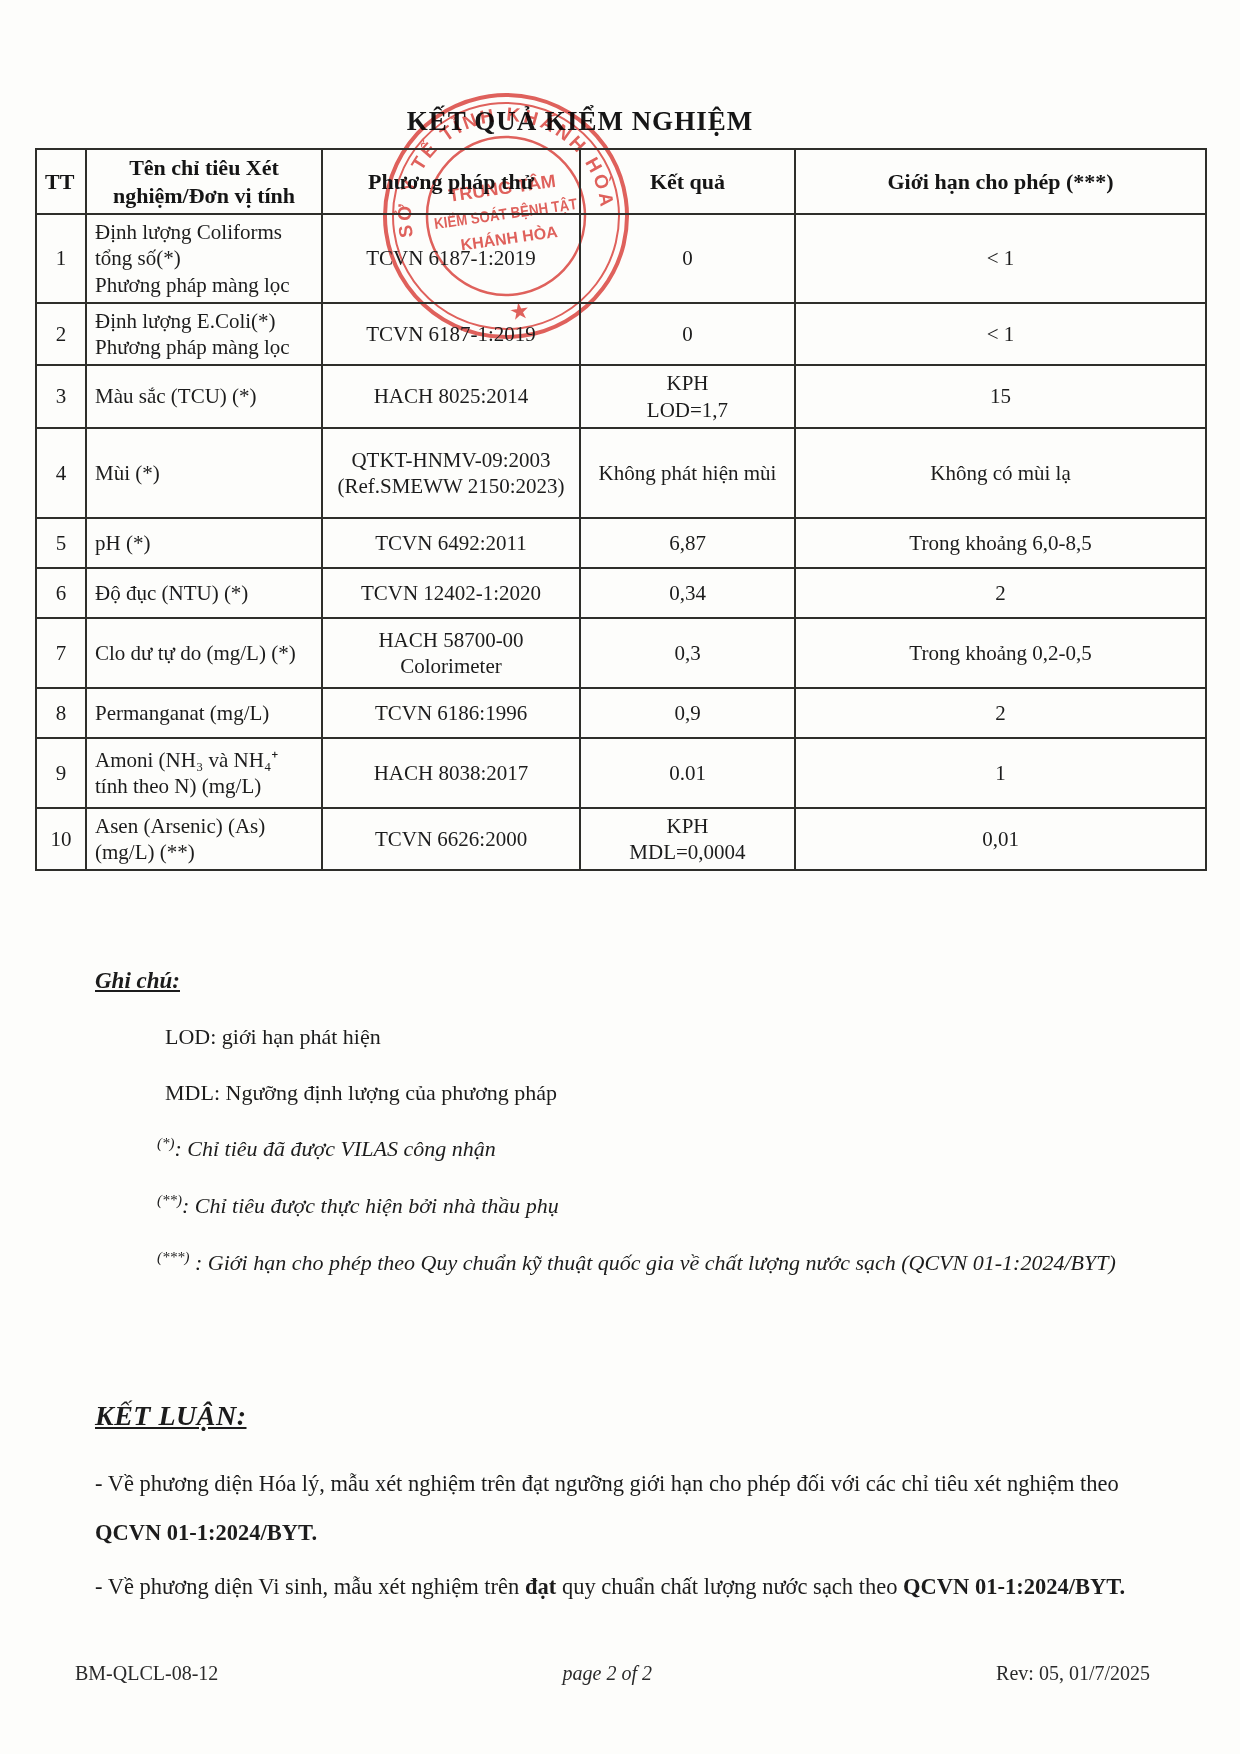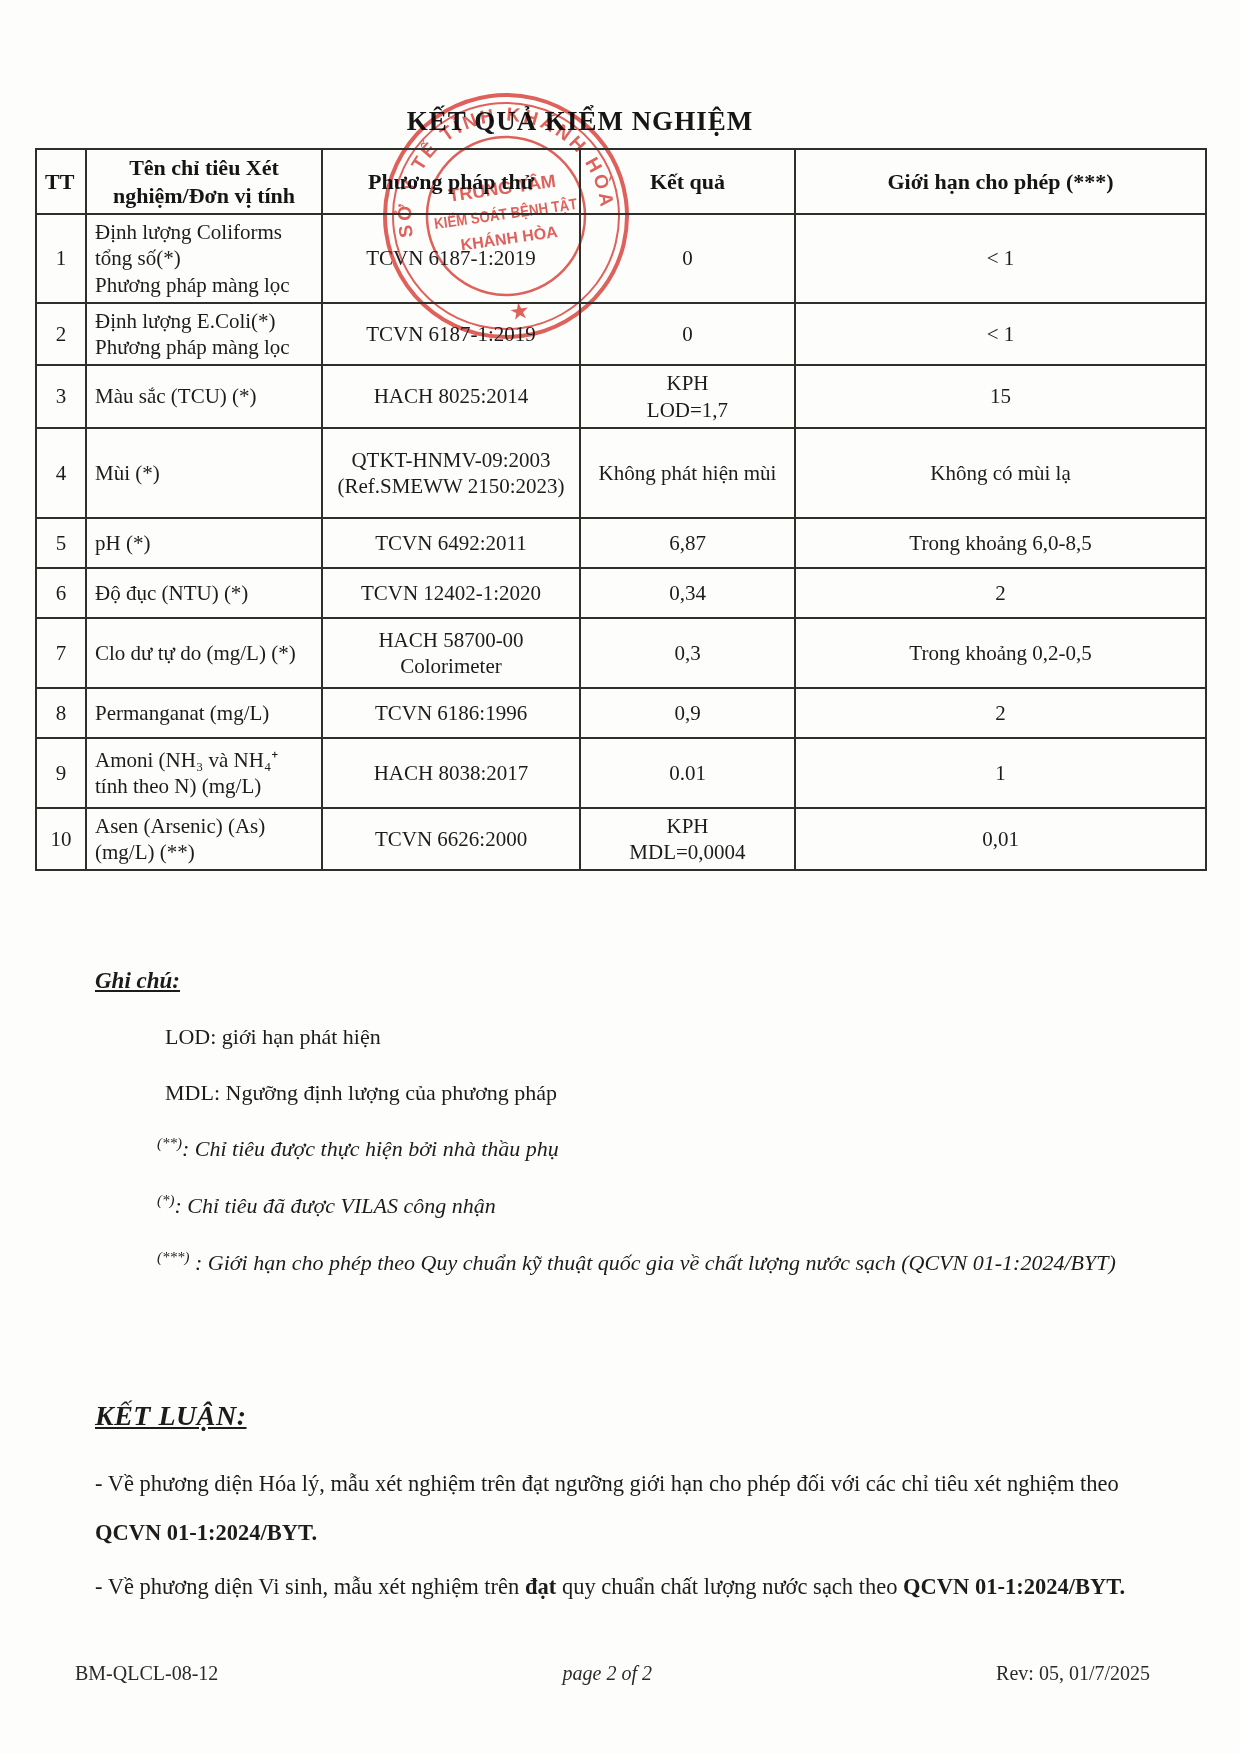--- a/index.html
+++ b/index.html
@@ -215,24 +215,24 @@
         <td class="d-limit">0,01</td>
       </tr>
     </tbody>
   </table>
 
   <div class="notes">
     <div class="notes-heading">Ghi chú:</div>
     <p class="note-line">LOD: giới hạn phát hiện</p>
     <p class="note-line">MDL: Ngưỡng định lượng của phương pháp</p>
     <p class="note-line italic">
+      <span class="note-marker">(*)</span><span>:  Chỉ tiêu đã được VILAS công nhận</span>
+    </p>
+    <p class="note-line italic">
       <span class="note-marker">(**)</span><span>: Chỉ tiêu được thực hiện bởi nhà thầu phụ</span>
-    </p>
-    <p class="note-line italic">
-      <span class="note-marker">(*)</span><span>:  Chỉ tiêu đã được VILAS công nhận</span>
     </p>
     <p class="note-line italic">
       <span class="note-marker">(***)</span><span> : Giới hạn cho phép theo Quy chuẩn kỹ thuật quốc gia về chất lượng nước sạch (QCVN 01-1:2024/BYT)</span>
     </p>
   </div>
 
   <div class="conclusion">
     <div class="conclusion-heading">KẾT LUẬN:</div>
     <p>
       <span>- Về phương diện Hóa lý, mẫu xét nghiệm trên đạt ngưỡng giới hạn cho phép đối với các chỉ tiêu xét nghiệm theo </span><span class="b">QCVN 01-1:2024/BYT.</span>

